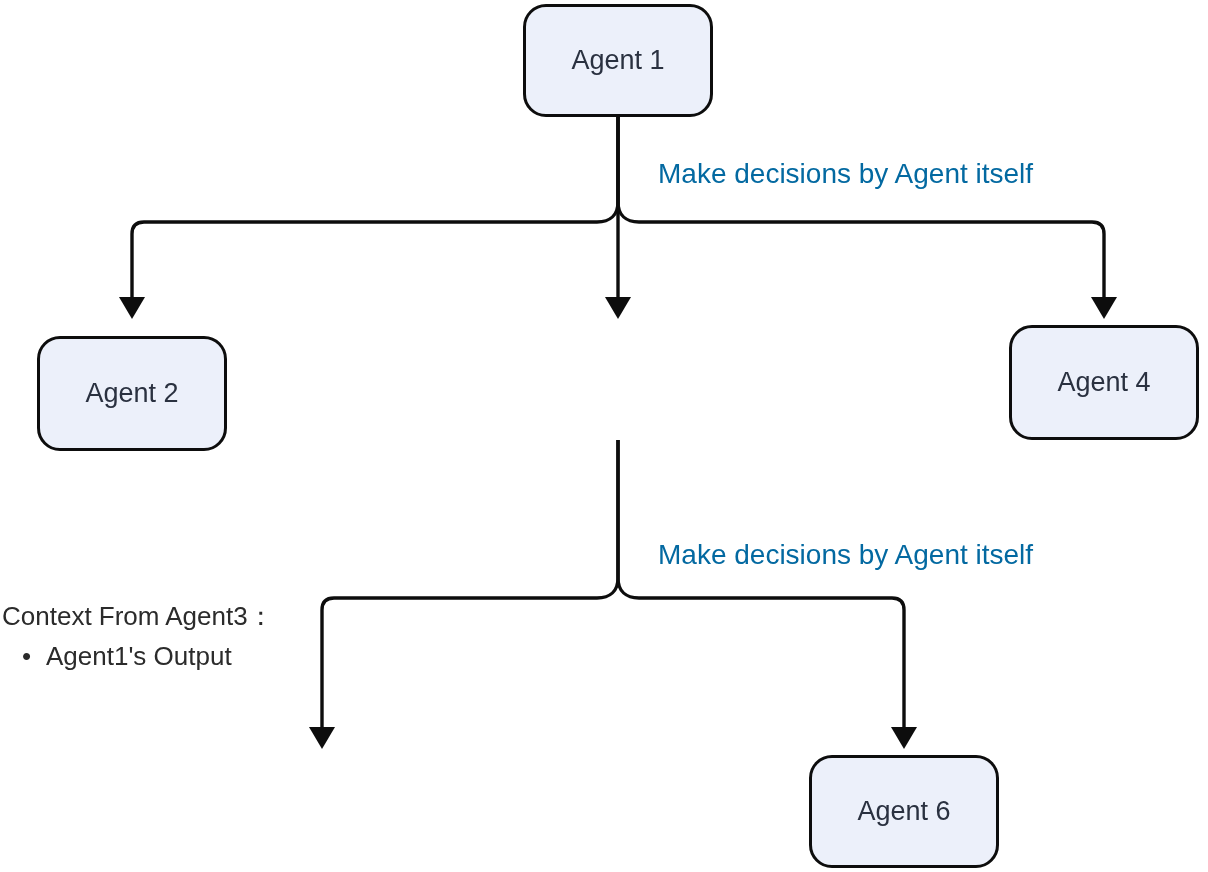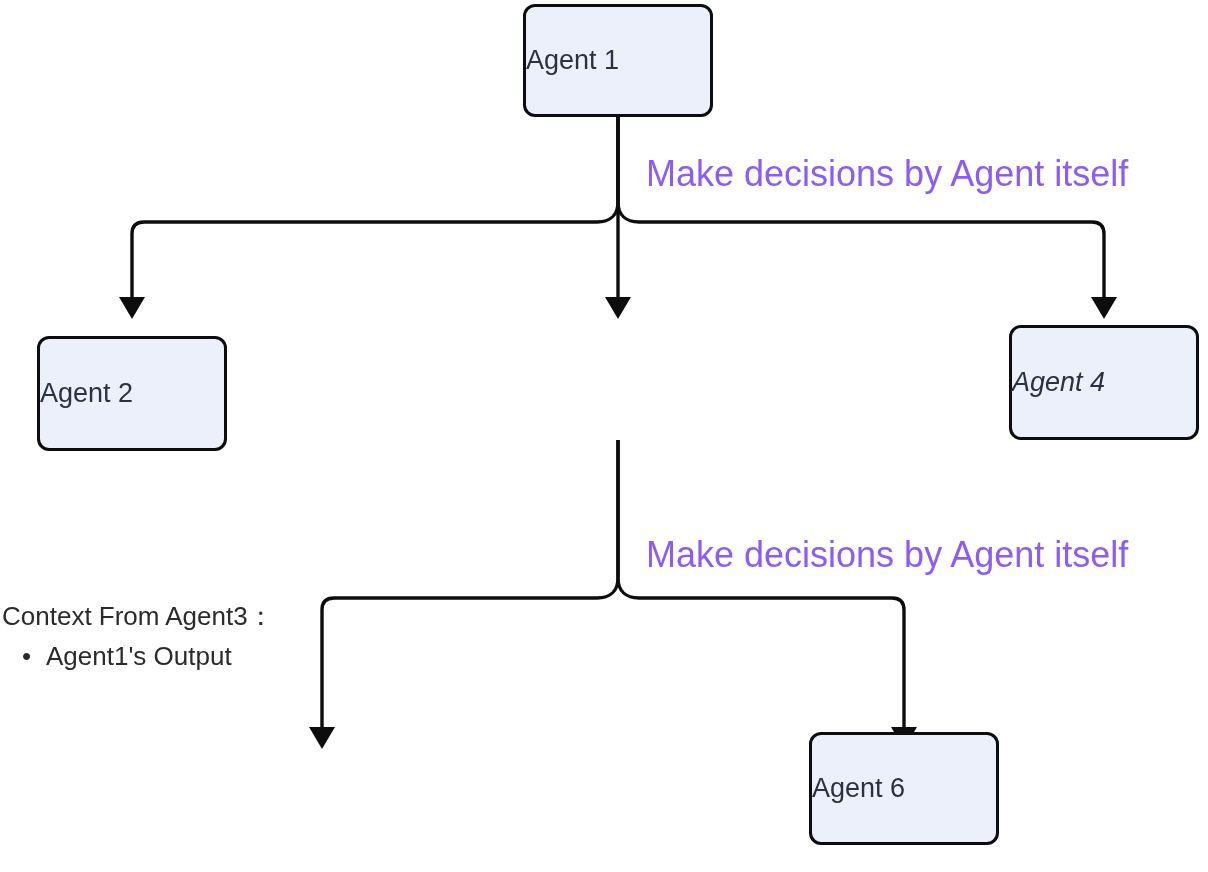--- a/index.html
+++ b/index.html
@@ -31,34 +31,35 @@
     fill: #0d0d0d;
     stroke: none;
   }
   .node {
     position: absolute;
     width: 190px;
     height: 113px;
     box-sizing: border-box;
     background: #ecf0fa;
     border: 3.5px solid #0d0d0d;
-    border-radius: 12px;
+    border-radius: 23px;
     display: flex;
     align-items: center;
-    justify-content: flex-start;
+    justify-content: center;
     font-size: 27px;
     color: #2a3140;
   }
   .node-row2 { height: 115px; }
   .edge-label {
     position: absolute;
-    font-size: 36px;
+    font-size: 28px;
     line-height: 44px;
-    color: #8b5cf6;
+    color: #0369a1;
     white-space: nowrap;
+    margin-left: 12px;
   }
   .annotation {
     position: absolute;
     left: 2px;
     top: 598px;
     color: #2b2b2b;
   }
   .annotation-title {
     font-size: 26px;
     line-height: 36px;
@@ -110,26 +111,26 @@
 
   <div class="node" style="left:523px; top:4px;">
     <span>Agent 1</span>
   </div>
 
   <div class="node node-row2" style="left:37px; top:336px;">
     <span>Agent 2</span>
   </div>
 
 
-  <div class="node node-row2" style="left:1009px; top:325px;font-style:italic;">
+  <div class="node node-row2" style="left:1009px; top:325px;">
     <span>Agent 4</span>
   </div>
 
 
-  <div class="node" style="left:809px; top:732px;">
+  <div class="node" style="left:809px; top:755px;">
     <span>Agent 6</span>
   </div>
 
   <div class="edge-label" style="left:646px; top:152px;">Make decisions by Agent itself</div>
 
   <div class="edge-label" style="left:646px; top:533px;">Make decisions by Agent itself</div>
 
   <div class="annotation">
     <div class="annotation-title">Context From Agent3：</div>
     <ul class="annotation-list">

